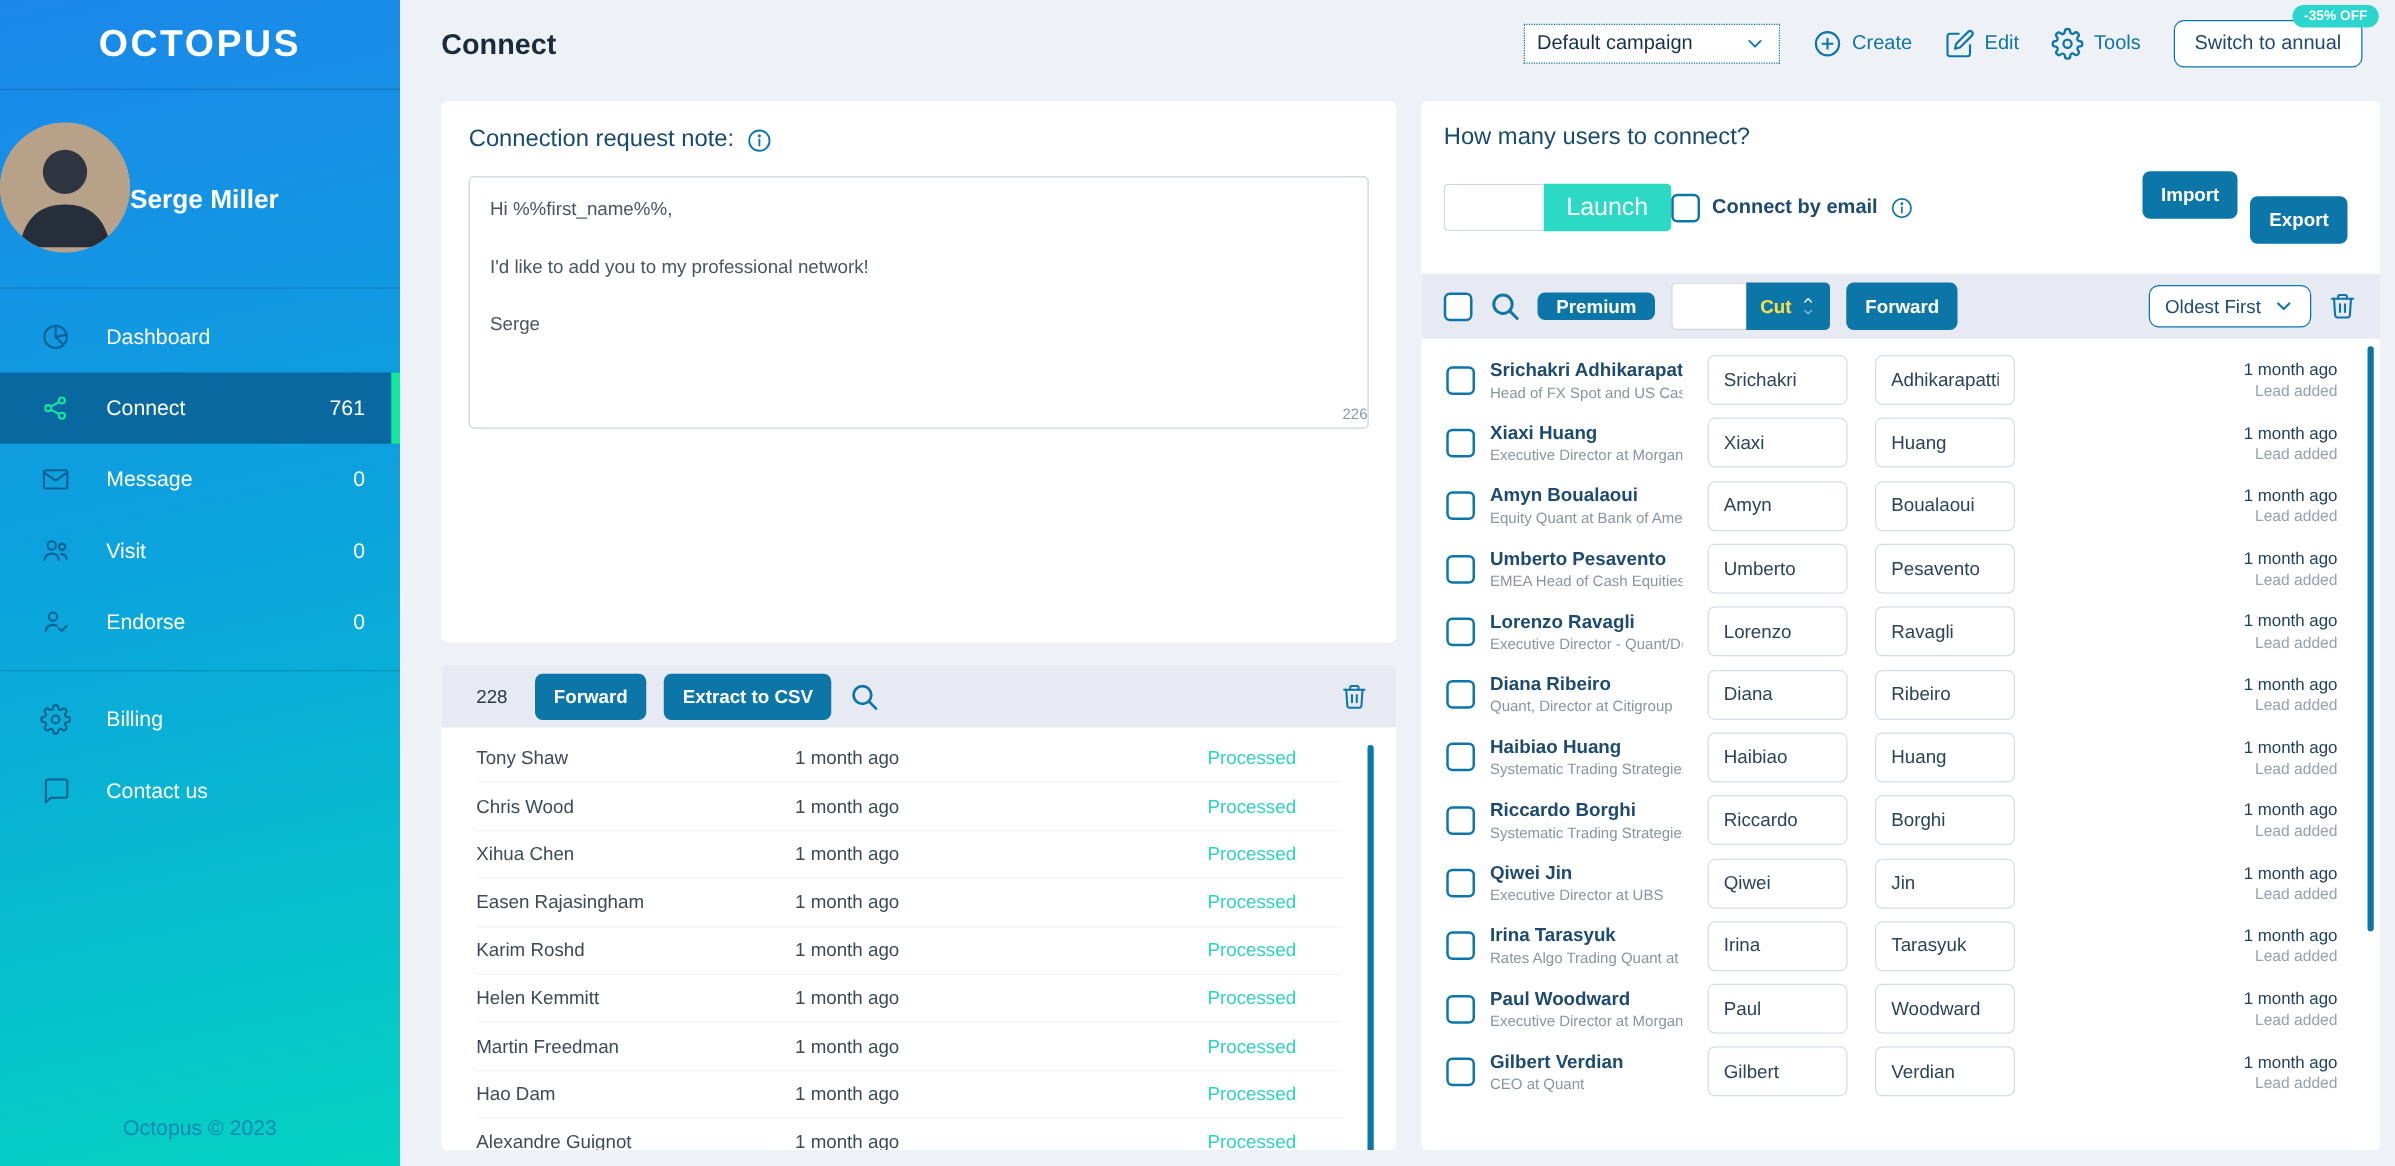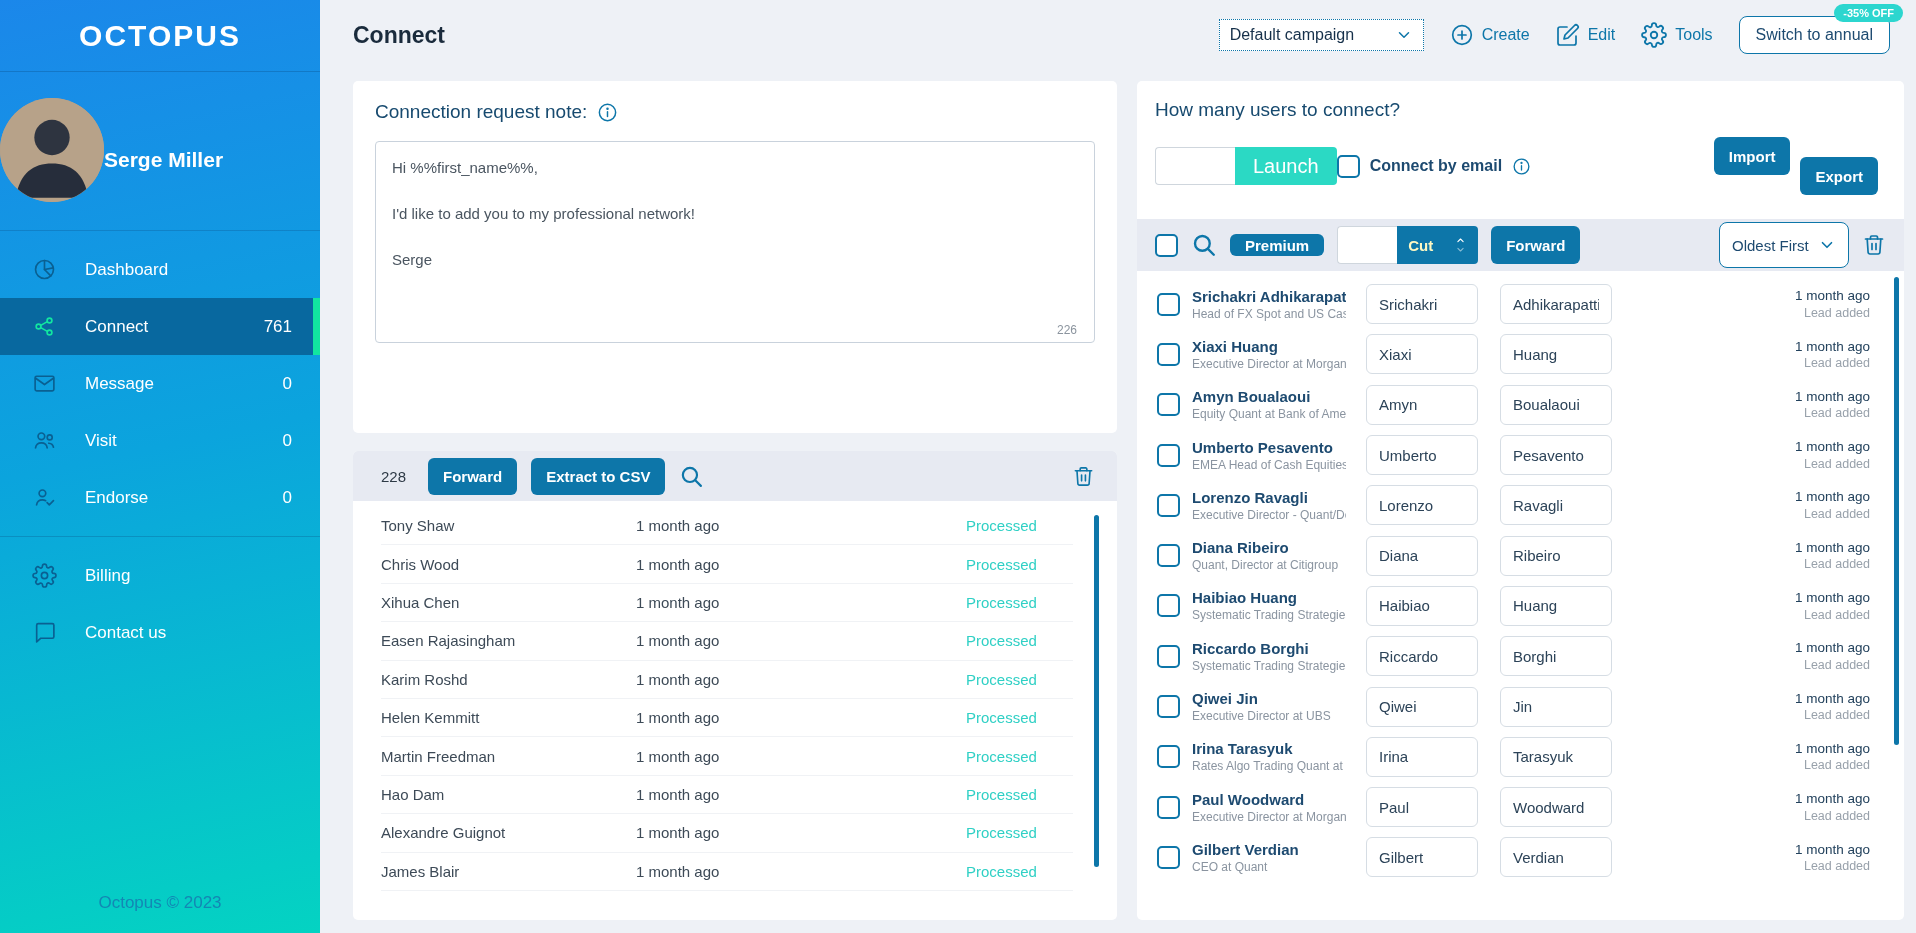--- a/index.html
+++ b/index.html
@@ -52,31 +52,31 @@
     border:1px solid #0d76a9; border-radius:8px; color:#1d4a70; font-size:16px;
     display:flex; align-items:center; font-family:inherit; cursor:pointer; }
   .badge { position:absolute; top:-13px; right:-14px; background:#2cd6cf; color:#fff;
     font-size:11px; font-weight:700; padding:3px 9px; border-radius:10px; white-space:nowrap; }
 
   .content { flex:1; display:flex; gap:20px; padding:11px 12px 13px 33px; min-height:0; }
   .card { background:#fff; border-radius:5px; }
 
   
   .left-col { flex:0 0 764px; width:764px; display:flex; flex-direction:column; }
-  .note-card { height:352px; padding:20px 22px 22px; }
+  .note-card { height:433px; padding:20px 22px 22px; }
   .note-head { display:flex; align-items:center; gap:10px; font-size:19px; color:#174a6f; }
   .note-head .info { color:#0d76a9; display:flex; cursor:pointer; }
   .tokens { display:flex; gap:12px; margin-top:16px; }
   .token-btn { background:#0d76a9; color:#fff; border:none; border-radius:6px;
     font-size:15px; font-weight:700; padding:0 16px; height:38px; font-family:inherit; cursor:pointer; }
   .ta-wrap { position:relative; margin-top:18px; }
   textarea.note { width:100%; height:202px; border:1px solid #c9d2dc; border-radius:4px;
     padding:14px 16px; font-size:15px; line-height:23px; color:#4a5560;
     font-family:inherit; resize:none; background:#fff; }
-  .char-count { position:absolute; right:18px; bottom:10px; font-size:12px; color:#8b949e; }
+  .char-count { position:absolute; right:1px; bottom:10px; font-size:12px; color:#8b949e; }
 
   .list-card { margin-top:18px; flex:1; display:flex; flex-direction:column; overflow:hidden; }
   .ltoolbar { height:50px; background:#e7eaf2; display:flex; align-items:center;
     padding:0 22px 0 18px; gap:14px; flex:0 0 50px; }
   .lcount { font-size:15px; color:#2e3a46; margin:0 8px 0 10px; }
   .action-btn { background:#0d76a9; color:#fff; border:none; border-radius:6px;
     font-size:15px; font-weight:700; height:37px; padding:0 15px; font-family:inherit; cursor:pointer; }
   .icon-btn { background:none; border:none; color:#0d76a9; display:flex; cursor:pointer; padding:0; }
   .sp { flex:1; }
   .plist { flex:1; position:relative; padding-top:6px; }
@@ -100,24 +100,24 @@
     font-size:16px; color:#1d4a70;font-weight:bold; }
   .cbe .info { color:#0d76a9; display:flex; cursor:pointer; }
   .checkbox { width:23px; height:23px; background:#fff; border:2px solid #0d76a9;
     border-radius:5px; cursor:pointer; flex:0 0 23px; }
   .ie-btns { margin-left:auto; display:flex; gap:10px; }
   .rtoolbar { margin-top:24px; height:52px; background:#e7eaf2; display:flex;
     align-items:center; gap:13px; padding:0 18px; flex:0 0 52px; }
   .cut-group { display:flex; align-items:stretch; height:38px; }
   .cut-input { width:60px; border:1px solid #cfd6dd; border-right:none;
     border-radius:4px 0 0 4px; padding:0 8px; font-size:15px; font-family:inherit; }
-  .cut-btn { display:flex; align-items:center; gap:21px; background:#0d76a9; color:#fef9c3;
+  .cut-btn { display:flex; align-items:center; gap:7px; background:#0d76a9; color:#fde047;
     border:none; border-radius:0 4px 4px 0; padding:0 11px; font-size:15px; font-weight:700;
     font-family:inherit; cursor:pointer; }
-  .sort-select { margin-left:auto; width:130px; height:46px; background:#fff;
+  .sort-select { margin-left:auto; width:130px; height:34px; background:#fff;
     border:1px solid #0d76a9; border-radius:8px; display:flex; align-items:center;
     padding:0 12px; font-size:15px; color:#1d4a70; cursor:pointer; }
   .sort-select .chev { margin-left:auto; color:#0d76a9; display:flex; }
   .rlist { flex:1; padding-top:8px; }
   .crow { display:flex; align-items:center; height:50.3px; }
   .crow .checkbox { margin-left:20px; }
   .who { margin-left:12px; width:154px; overflow:hidden; }
   .wname { font-size:15px; font-weight:700; color:#1d4a70; white-space:nowrap; }
   .wsub { font-size:12px; color:#8a94a0; white-space:nowrap; margin-top:2px; }
   .crow input.nm { width:112px; height:40px; border:1px solid #d6dde4; border-radius:6px;

